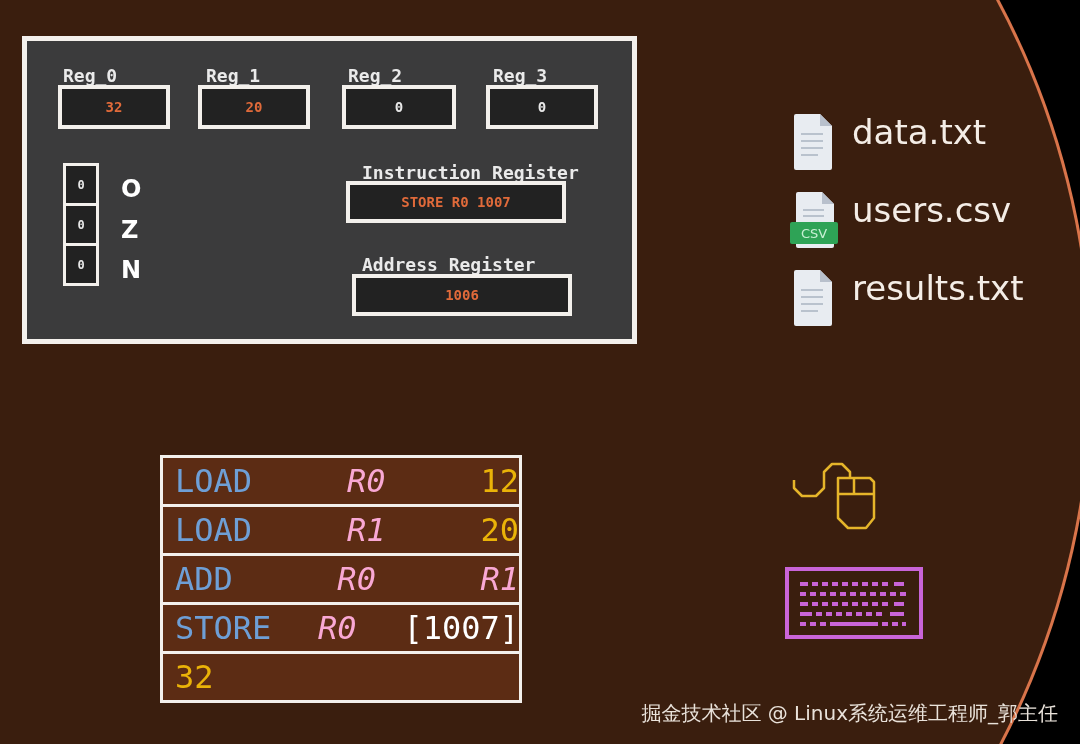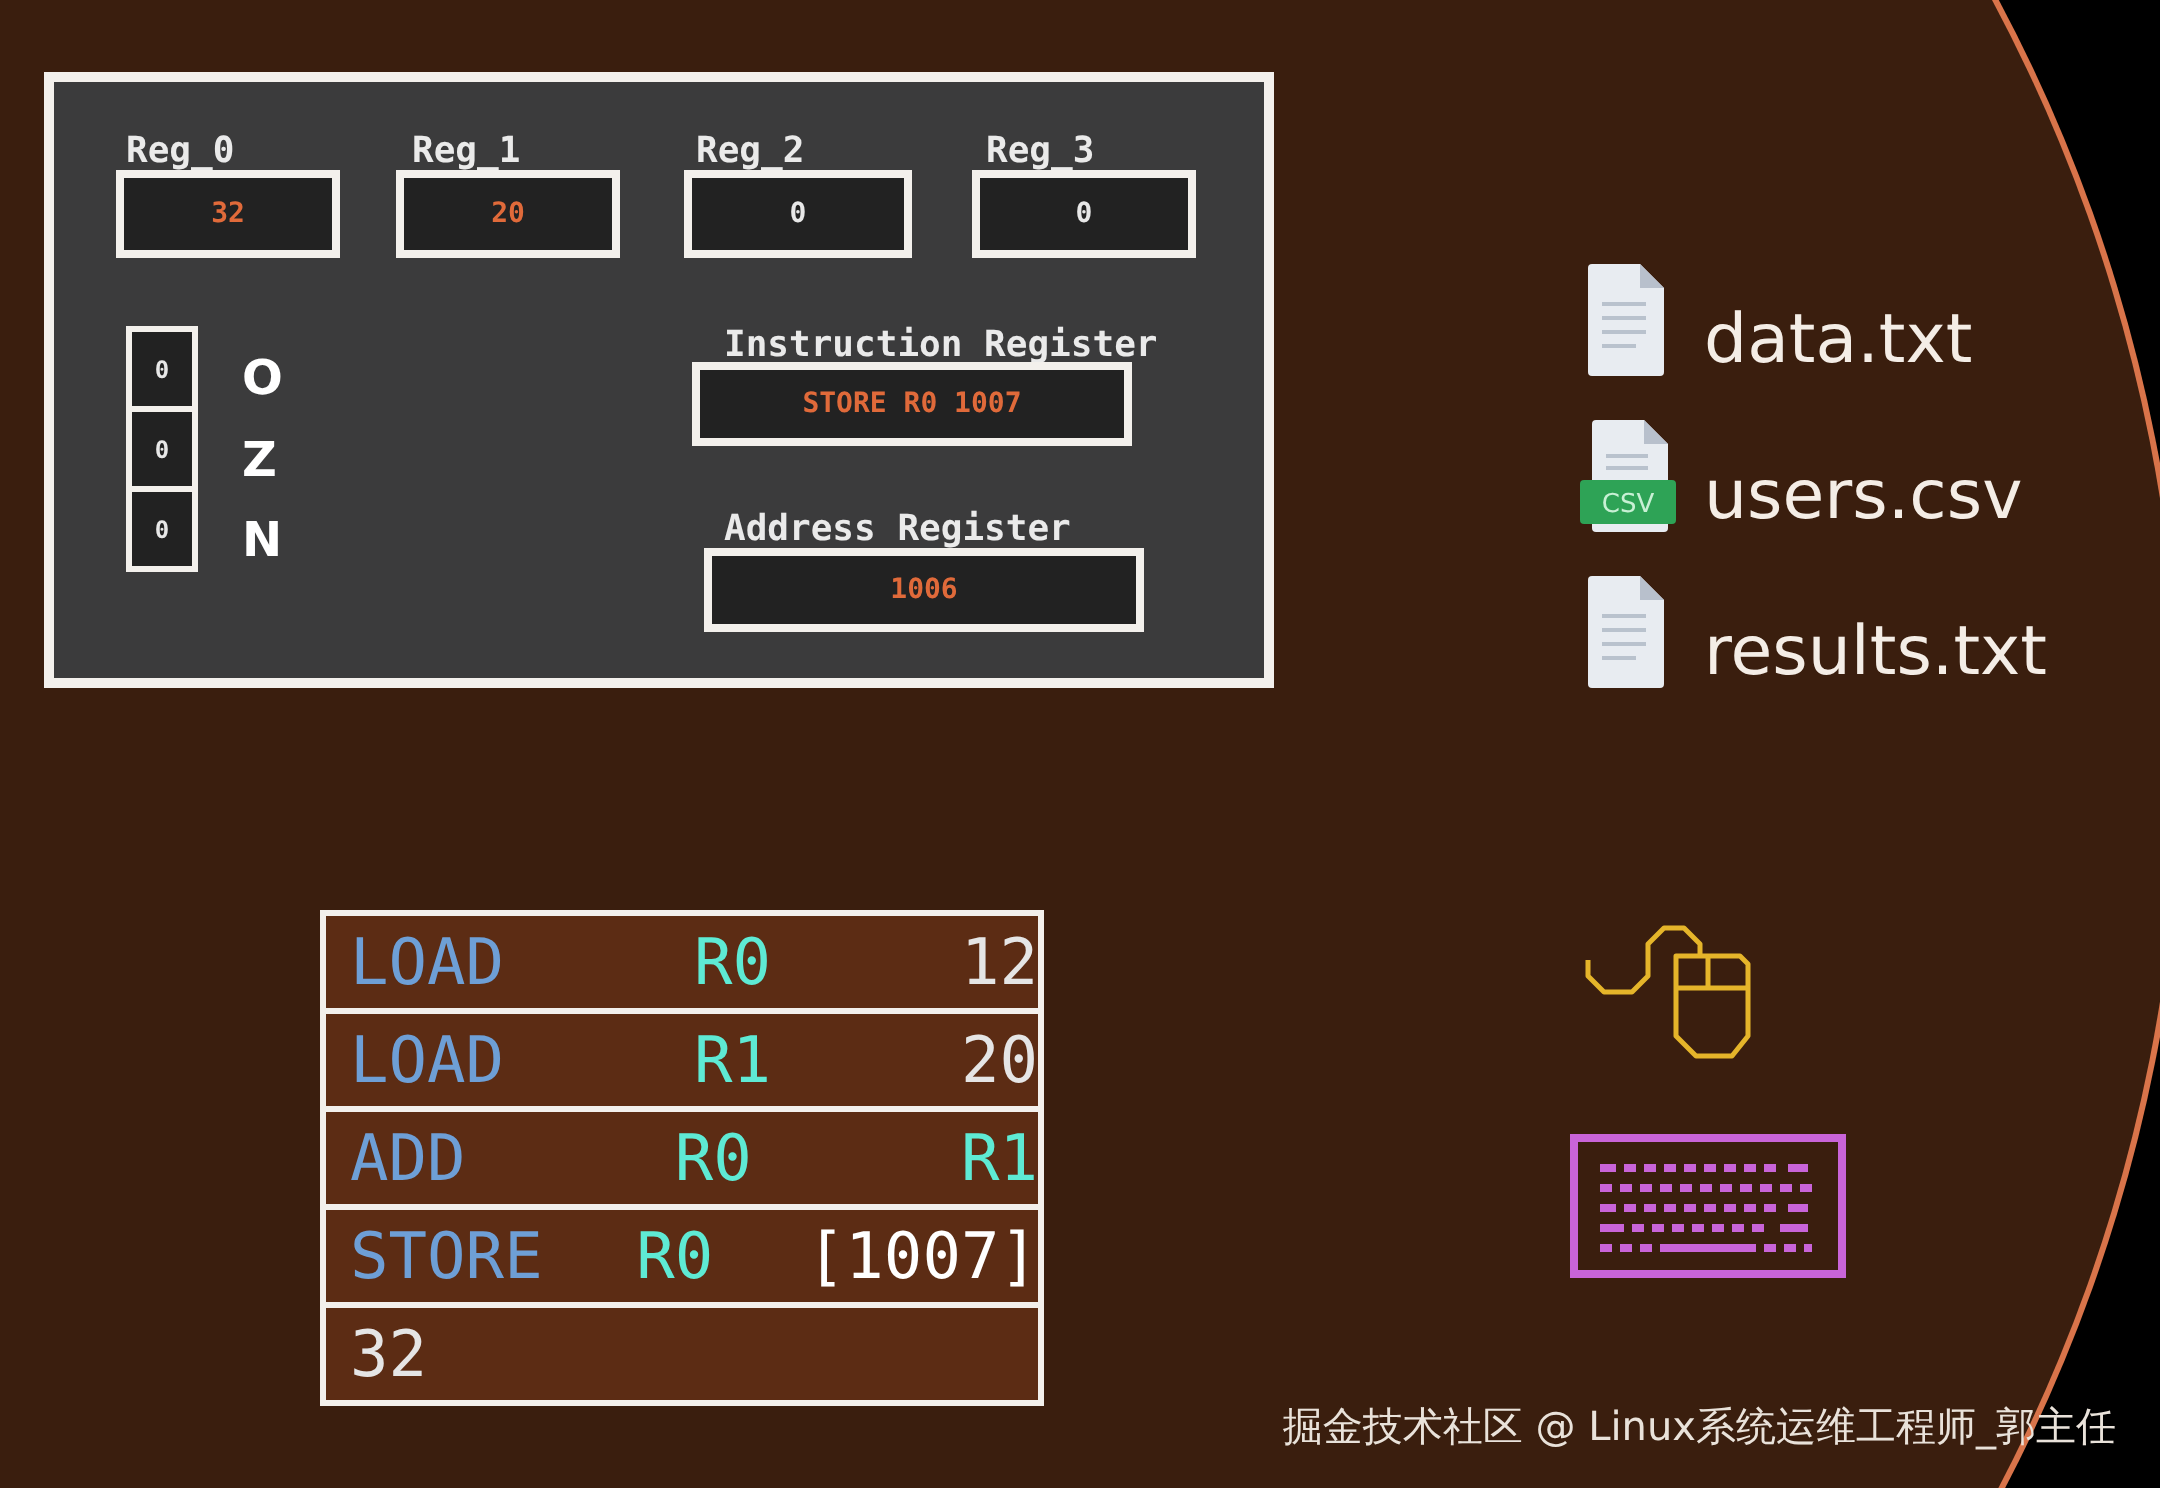--- a/index.html
+++ b/index.html
@@ -44,39 +44,39 @@
       font-size: 12px; font-weight: bold;
     }
     .flag-letter {
       position: absolute; left: 94px; color: #fff;
       font-family: "DejaVu Sans", sans-serif; font-weight: bold; font-size: 24px;
     }
     .files {
       position: absolute; left: 790px; top: 112px;
     }
     .file-row {
-      display: flex; align-items: flex-end; height: 78px;
+      display: flex; align-items: flex-start; height: 78px;
     }
     .file-icon { width: 50px; height: 60px; position: relative; margin-right: 12px; }
     .file-name {
       font-family: "DejaVu Sans", sans-serif; color: #f4ede6; font-size: 34px;
     }
     .code-table {
       position: absolute; left: 160px; top: 455px;
       width: 356px; border: 3px solid #f3f0ec; background: #f3f0ec;
       display: flex; flex-direction: column; gap: 3px;
     }
     .code-row {
       height: 46px; background: #5c2c14;
       display: flex; align-items: center; padding-left: 12px;
       font-size: 32px; white-space: pre; justify-content: space-between;
     }
     .tk-op { color: #6e9fd6; }
-    .tk-reg { color: #5eead4; }
-    .tk-num { color: #e5e5e5; }
+    .tk-reg { color: #f9a8d4; font-style: italic; }
+    .tk-num { color: #eab308; }
     .tk-addr { color: #ffffff; }
     .device { position: absolute; }
     .watermark {
       position: absolute; right: 22px; top: 700px;
       font-family: "DejaVu Sans", sans-serif; color: #e9e2da; font-size: 20px;
     }
   </style>
 </head>
 <body>
 

